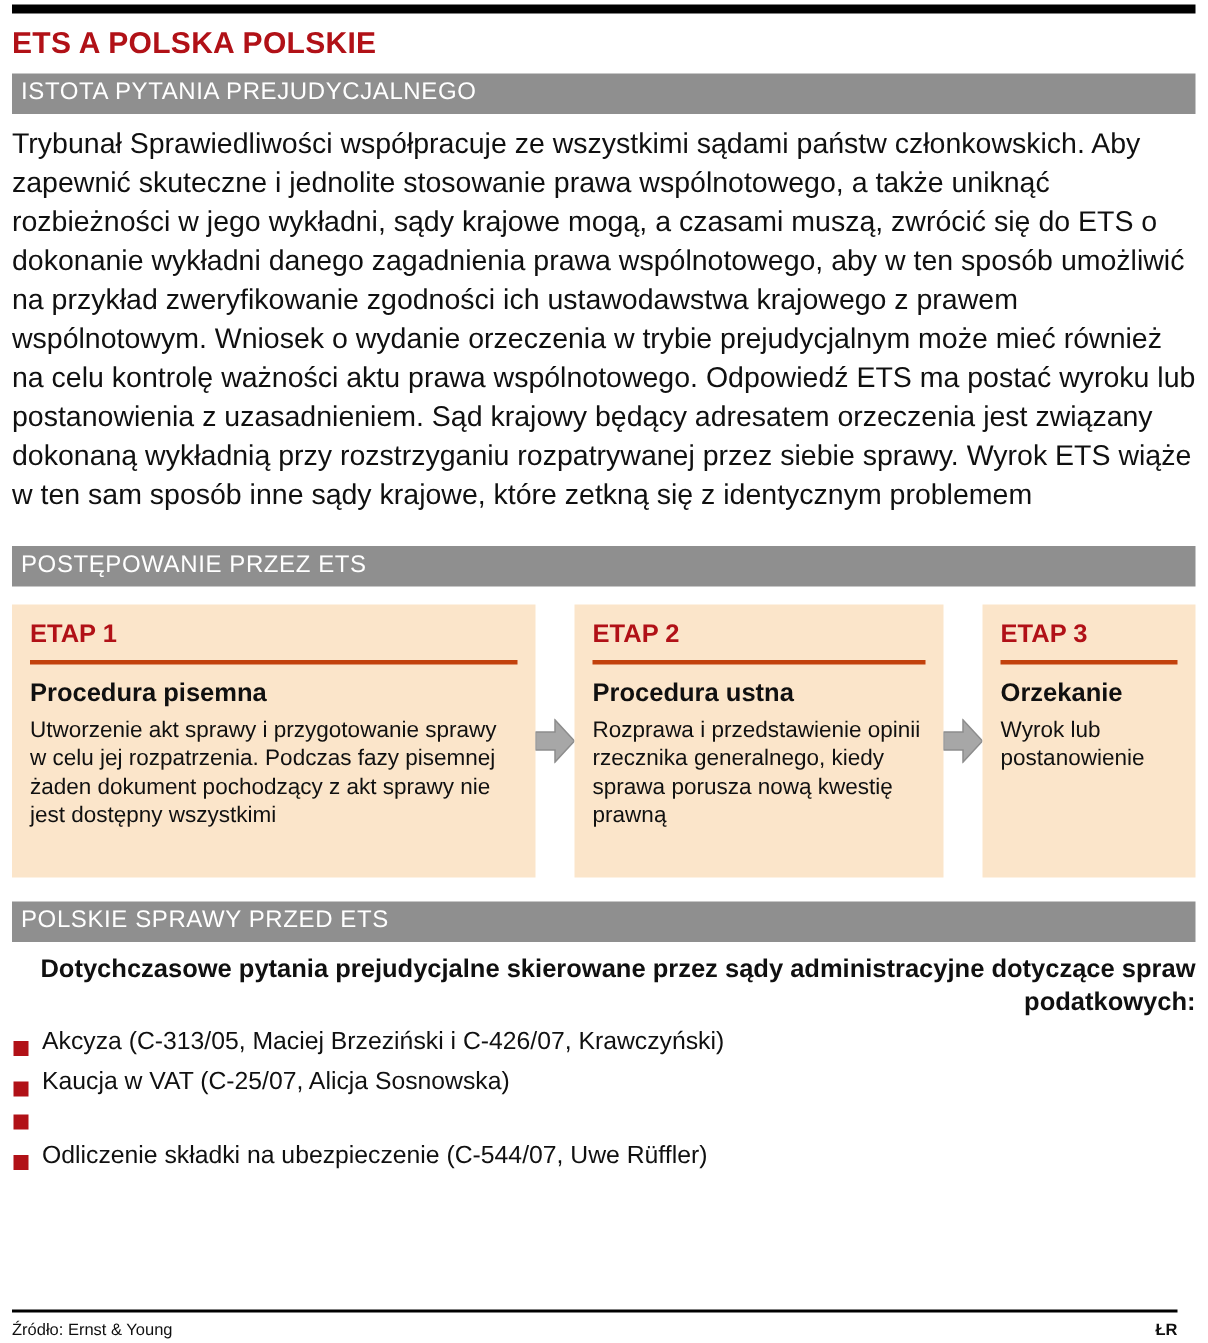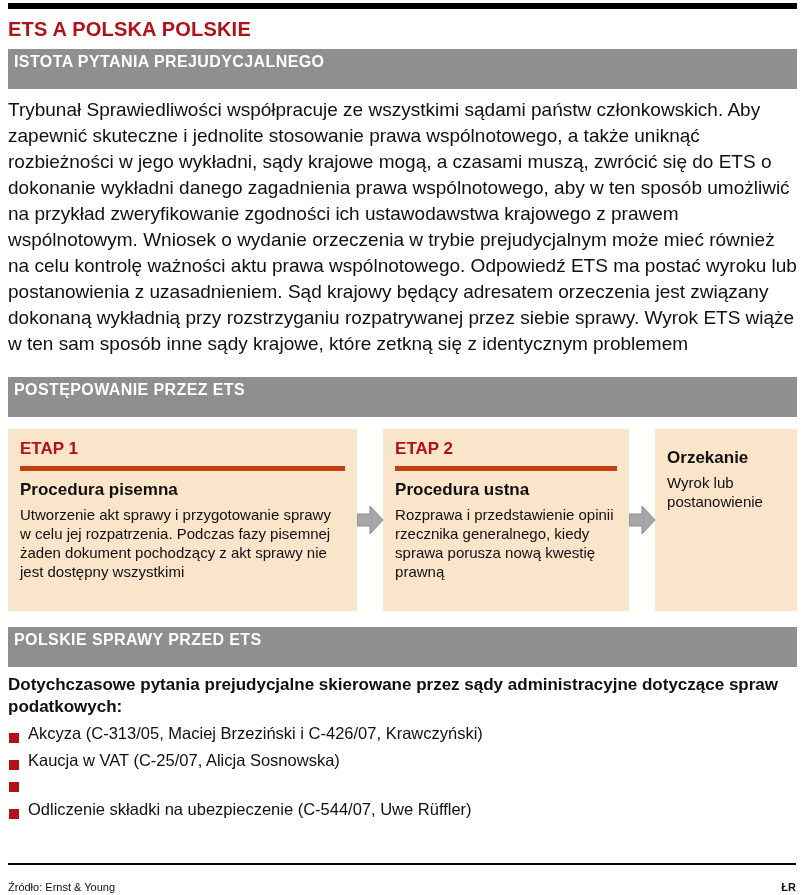--- a/index.html
+++ b/index.html
@@ -17,60 +17,61 @@
 
   .title {
     color: var(--accent, #B11117);
     font-size: 20px; font-weight: bold;
     margin: 9px 0 8px 0;
     letter-spacing: 0.2px;
   }
 
   .section-bar {
     background: var(--bar, #8F8F8F);
-    color: #fff; font-weight: bold;
+    color: #fff; font-weight: normal;
     font-size: 16px; line-height: 20px;
-    padding: 3px 6px 17px 6px;
+    padding: 3px 6px 4px 6px;
     letter-spacing: 0.4px;
   }
 
   .body-text {
     font-size: 19px; line-height: 26px;
     margin: 8px 0 20px 0;
   }
 
   .stages { display: flex; align-items: stretch; margin: 12px 0 16px 0; min-height: 182px; }
   .stage { background: var(--box, #FBE5CA); padding: 10px 12px 12px 12px; }
   .stage-1 { width: 352px; }
   .stage-2 { width: 248px; }
   .stage-3 { width: 143px; }
   .stage-label {
     color: var(--accent, #B11117);
     font-weight: bold; font-size: 17px;
     padding-bottom: 7px;
-    border-bottom: 5px solid #c2410c;
+    border-bottom: 3px solid #c2410c;
   }
   .stage-title { font-weight: bold; font-size: 17px; margin: 9px 0 5px 0; }
   .stage-text { font-size: 15px; line-height: 19px; }
 
   .arrow { flex: 1; display: flex; align-items: center; justify-content: center; color: var(--arrow, #A7A7A7); }
 
   .intro {
     font-weight: bold; font-size: 17px; line-height: 22px;
     margin: 7px 0 5px 0;
+    text-align: right;
   }
 
   .cases { list-style: none; margin: 4px 0 0 0; padding: 0; }
   .case { display: flex; align-items: flex-end; font-size: 16.5px; line-height: 20px; margin-bottom: 7px; }
   .bullet { width: 10px; height: 10px; background: var(--accent, #B11117); flex: none; margin: 5px 9px 0 1px; }
 
   .footer {
-    position: absolute; left: 8px; right: 9px; bottom: 4px;
+    position: absolute; left: 8px; right: 20px; bottom: 4px;
     border-top: 2px solid #000;
-    padding-top: 16px;
+    padding-top: 6px;
     display: flex; justify-content: space-between;
     font-size: 11px; line-height: 13px;
   }
   .credit { font-weight: bold; }
 </style>
 </head>
 <body>
 
 <div class="page">
 
@@ -108,20 +109,21 @@
       <div class="stage-text">Rozprawa i przedstawienie opinii rzecznika generalnego, kiedy sprawa porusza nową kwestię prawną</div>
     </div>
 
     <div class="arrow">
       <svg width="26" height="30" viewBox="0 0 26 30">
         <polygon points="0,9 13,9 13,1 26,15 13,29 13,21 0,21" fill="currentColor" stroke="#8d8d8d" stroke-width="1"></polygon>
       </svg>
     </div>
 
     <div class="stage stage-3">
+      <div class="stage-label">ETAP 3</div>
       <div class="stage-title">Orzekanie</div>
       <div class="stage-text">Wyrok lub postanowienie</div>
     </div>
 
   </div>
 
   <div class="section-bar">
     <span>POLSKIE SPRAWY PRZED ETS</span>
   </div>
 

